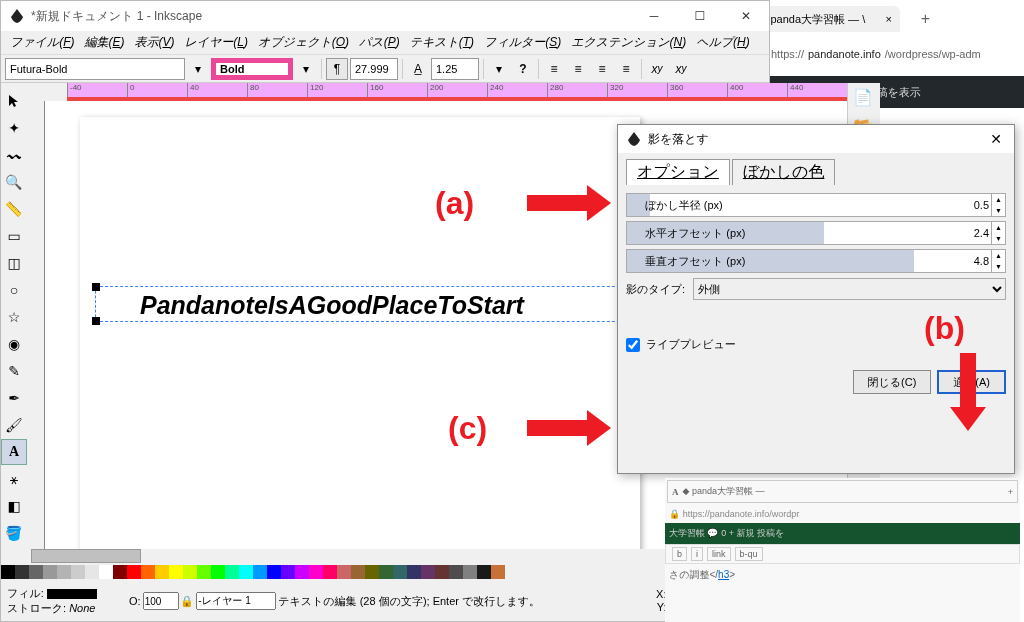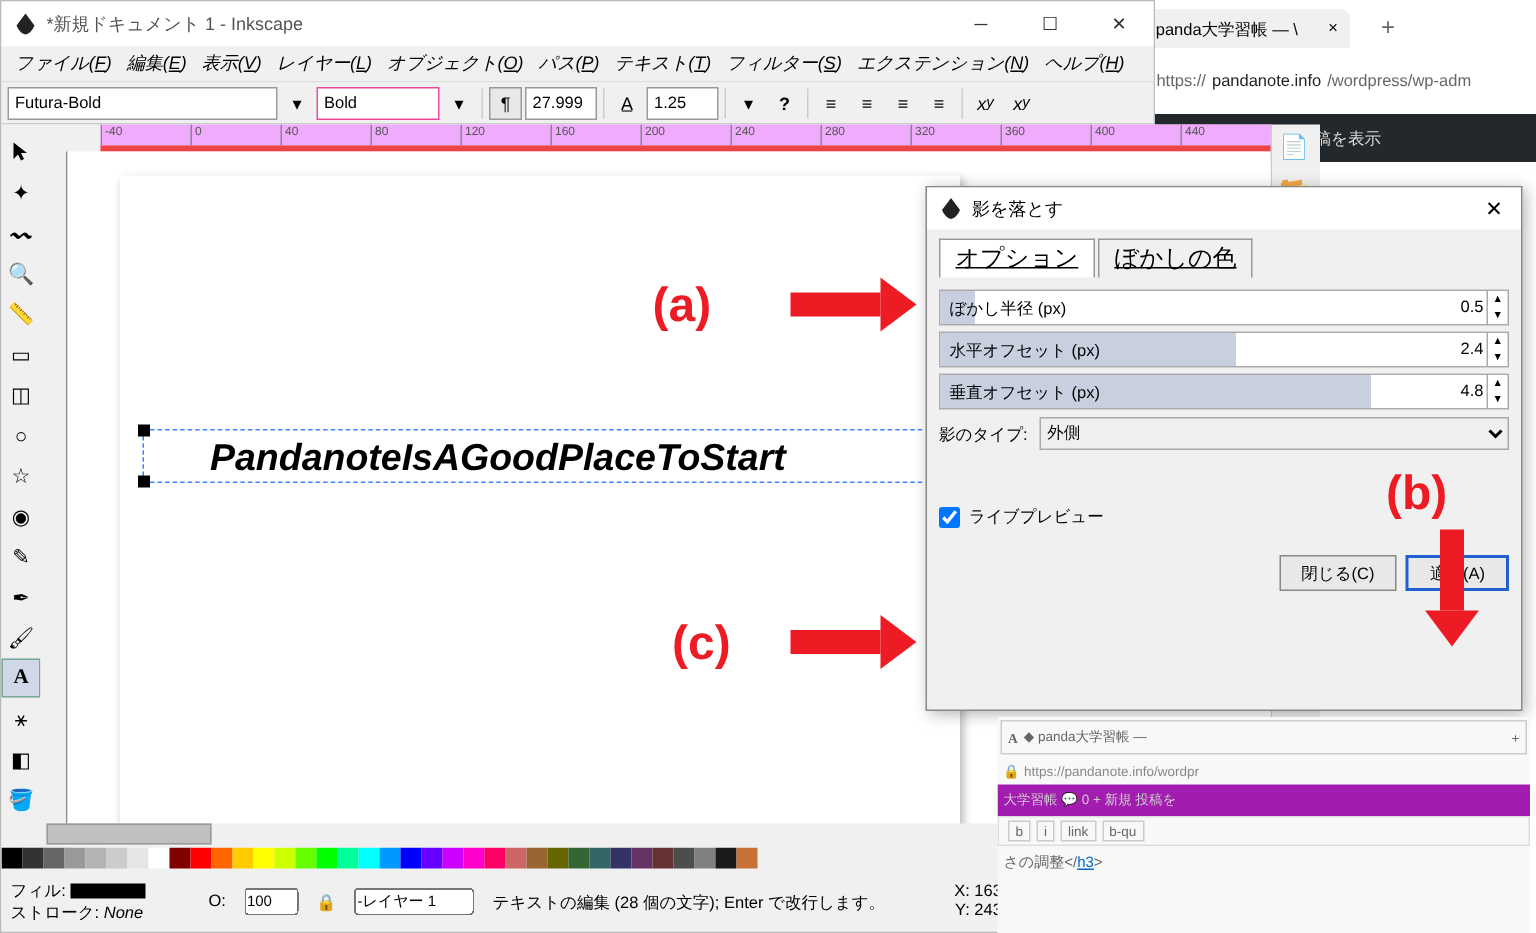--- a/index.html
+++ b/index.html
@@ -12,21 +12,21 @@
 .titlebar .title { font-size: 12px; color: #555; flex: 1; }
 .win-controls { position: absolute; right: 0; top: 0; display: flex; }
 .win-controls div { width: 46px; height: 30px; display: flex; align-items: center; justify-content: center; font-size: 12px; color: #333; }
 
 .menubar { height: 24px; display: flex; padding: 0 4px; align-items: center; background: #f0f0f0; border-bottom: 1px solid #ddd; font-style: italic; }
 .menubar span { font-size: 12px; padding: 2px 5px; cursor: default; }
 .menubar span u { text-decoration: underline; }
 
 .toolbar2 { height: 28px; display: flex; align-items: center; padding: 0 4px; background: #f0f0f0; border-bottom: 1px solid #ccc; gap: 2px; }
 .font-family { width: 180px; height: 22px; border: 1px solid #999; background: #fff; font-size: 11px; padding: 1px 4px; }
-.font-style { width: 82px; height: 22px; border: 1px solid #ec4899; background: #fff; font-size: 11px; padding: 1px 4px; }
+.font-style { width: 82px; height: 22px; border: 5px solid #ec4899; background: #fff; font-size: 11px; padding: 1px 4px; font-weight: bold; }
 .size-input { width: 48px; height: 22px; border: 1px solid #999; background: #fff; font-size: 11px; padding: 1px 4px; }
 .tool-btn { width: 22px; height: 22px; border: 1px solid transparent; display: flex; align-items: center; justify-content: center; font-size: 12px; }
 .tool-btn.active { border: 1px solid #999; background: #e8e8e8; }
 .sep { width: 1px; height: 20px; background: #ccc; margin: 0 2px; }
 
 .workspace { position: relative; height: 530px; display: flex; }
 .tool-palette { width: 30px; background: #f0f0f0; padding-top: 4px; }
 .tool-palette .tool { width: 26px; height: 26px; margin: 1px auto; display: flex; align-items: center; justify-content: center; font-size: 14px; cursor: pointer; }
 .tool-palette .tool.selected { background: #d0d8e8; border: 1px solid #7a9; }
 
@@ -41,36 +41,36 @@
 .sel-handle { position: absolute; width: 8px; height: 8px; background: #000; }
 .sel-handle.tl { left: -4px; top: -4px; } .sel-handle.tr { right: -4px; top: -4px; }
 .sel-handle.bl { left: -4px; bottom: -4px; } .sel-handle.br { right: -4px; bottom: -4px; }
 
 .right-column { width: 96px; background: #f0f0f0; border-left: 1px solid #ccc; }
 .right-column .rbtn { width: 24px; height: 24px; margin: 2px; display: inline-block; border: 1px solid transparent; }
 
 .bottom { position: absolute; bottom: 0; left: 0; right: 0; height: 56px; background: #f0f0f0; }
 .color-palette { height: 16px; display: flex; overflow: hidden; }
 .color-swatch { width: 14px; height: 14px; flex: 0 0 14px; }
-.status-bar { height: 40px; display: flex; align-items: center; font-size: 11px; padding: 0 6px; gap: 12px; }
+.status-bar { height: 40px; display: flex; align-items: center; font-size: 11px; padding: 0 6px; gap: 2px; }
 .status-bar .fill-stroke { width: 120px; }
 .status-bar .fill-swatch { display: inline-block; width: 50px; height: 10px; background: #000; vertical-align: middle; }
 
 
 .dialog { position: absolute; left: 617px; top: 124px; width: 398px; height: 350px; background: #f0f0f0; border: 1px solid #888; box-shadow: 2px 2px 10px rgba(0,0,0,0.3); }
 .dialog-title { height: 28px; display: flex; align-items: center; padding: 0 8px; background: #fff; }
 .dialog-title .dicon { width: 16px; height: 16px; margin-right: 6px; }
 .dialog-title .dtxt { flex: 1; font-size: 12px; font-family: Liberation Mono, monospace; }
 .dialog-title .dclose { font-size: 14px; cursor: pointer; width: 20px; text-align: center; }
 .dialog-tabs { display: flex; padding: 6px 8px 0 8px; }
 .dialog-tabs .tab { font-size: 16px; padding: 2px 10px; border: 1px solid #999; border-bottom: none; background: #f0f0f0; margin-right: 2px; text-decoration: underline; }
 .dialog-tabs .tab.active { background: #fff; }
 .dialog-body { padding: 8px; }
 .drow { display: flex; align-items: center; height: 24px; margin-bottom: 4px; border: 1px solid #aaa; background: #fff; position: relative; }
-.drow .label { font-size: 11px; padding: 0 6px; position: absolute; left: 0; z-index: 2; }
+.drow .label { font-size: 11px; padding: 0 18px; position: absolute; left: 0; z-index: 2; }
 .drow .val { position: absolute; right: 16px; font-size: 11px; }
 .drow .spinner { position: absolute; right: 0; width: 14px; height: 22px; display: flex; flex-direction: column; }
 .drow .spinner span { flex: 1; font-size: 7px; text-align: center; border-left: 1px solid #aaa; display: flex; align-items: center; justify-content: center; }
 .drow .fill-bar { position: absolute; left: 0; top: 0; height: 100%; background: #c8d0e0; z-index: 1; }
 .drow2 { display: flex; align-items: center; height: 24px; margin-bottom: 16px; font-size: 11px; gap: 8px; }
 .drow2 select { flex: 1; height: 22px; border: 1px solid #aaa; font-size: 11px; }
 .preview-row { display: flex; align-items: center; padding: 12px 8px; font-size: 11px; gap: 6px; }
 .preview-row input[type=checkbox] { width: 14px; height: 14px; }
 .dialog-buttons { display: flex; justify-content: flex-end; padding: 6px 8px; gap: 6px; }
 .dialog-buttons button { height: 24px; padding: 0 14px; font-size: 11px; border: 1px solid #888; background: #e8e8e8; }
@@ -370,21 +370,21 @@
     <div class="head"></div>
   </div>
 
 <div class="mini-stuff">
   <div style="padding:4px;border:1px solid #ccc;margin:2px;display:flex;gap:4px;align-items:center">
     <span style="font-family:serif;font-weight:bold">A</span>
     <span>◆ panda大学習帳 —</span>
       <span style="margin-left:auto">+</span>
   </div>
   <div style="padding:4px;font-size:9px;color:#888">🔒 https://pandanote.info/wordpr</div>
-  <div style="background:#a21caf;color:#ccc;padding:4px;font-size:9px">大学習帳 💬 0 + 新規 投稿を</div>
+  <div style="background:#14532d;color:#ccc;padding:4px;font-size:9px">大学習帳 💬 0 + 新規 投稿を</div>
   <div style="padding:2px 6px;border:1px solid #ddd;display:flex;gap:4px">
       <span style="border:1px solid #ccc;padding:1px 4px">b</span>
       <span style="border:1px solid #ccc;padding:1px 4px">i</span>
       <span style="border:1px solid #ccc;padding:1px 4px">link</span>
       <span style="border:1px solid #ccc;padding:1px 4px">b-qu</span>
     </div>
   <div style="padding:4px;font-size:10px">さの調整&lt;/<u style="color:#06c">h3</u>&gt;</div>
 </div>
 
 </body></html>

